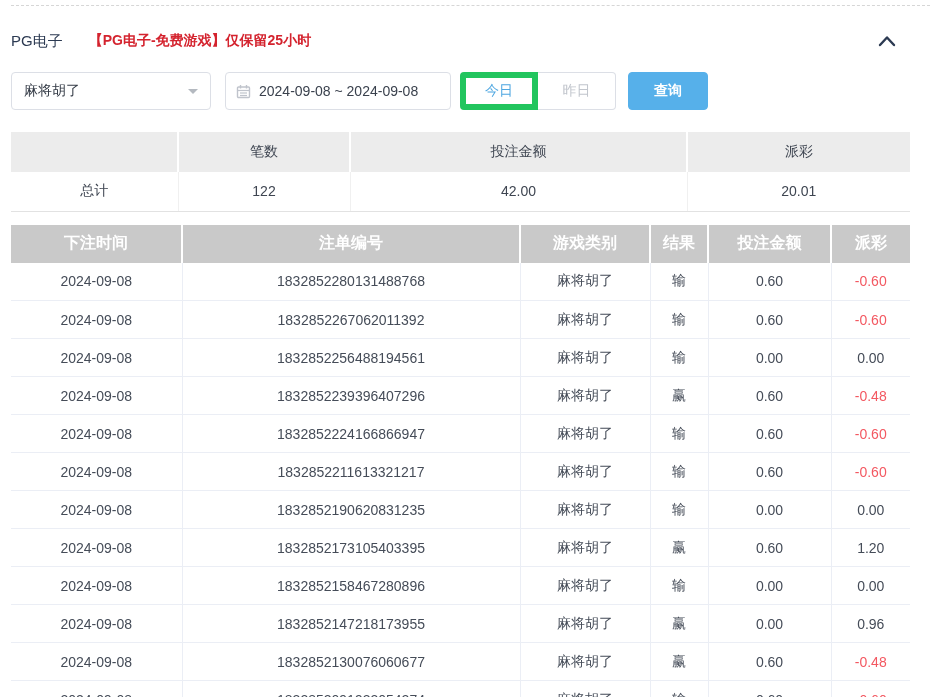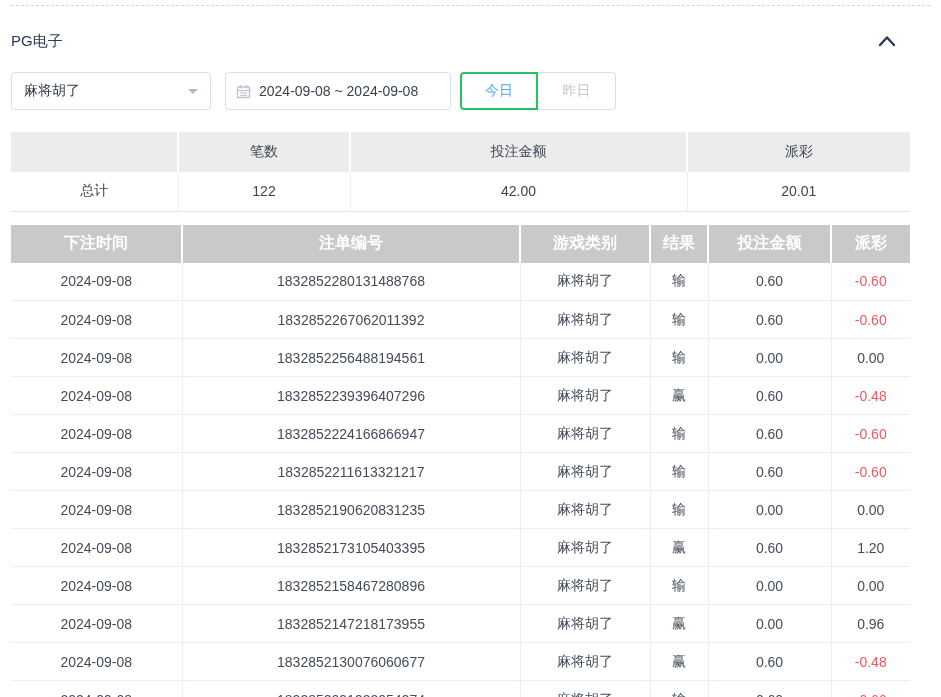--- a/index.html
+++ b/index.html
@@ -28,21 +28,21 @@
   }
   .date-box .date-text { font-size: 14px; color: #3a414d; margin-left: 8px; white-space: nowrap; }
 
   .btn-group { margin-left: 9px; display: flex; height: 38px; }
   .qbtn {
     width: 78px; height: 38px; background: #fff; border: 1px solid #dcdfe6; border-left-width: 0;
     font-size: 14px; color: #c2c6cd; cursor: pointer; font-family: inherit; padding: 0;
   }
   .qbtn:first-child { border-left-width: 1px; border-radius: 4px 0 0 4px; }
   .qbtn:last-child { border-radius: 0 4px 4px 0; }
-  .qbtn.active { border: 2px solid #22c55e; color: #4fa7e1; position: relative; z-index: 1; }
+  .qbtn.active { border: 6px solid #22c55e; color: #4fa7e1; position: relative; z-index: 1; }
   .query-btn {
     margin-left: 12px; width: 80px; height: 38px; background: #56b0ea; color: #fff;
     border: 1px solid #56b0ea; border-radius: 4px; font-size: 14px; font-weight: bold;
     cursor: pointer; font-family: inherit;
   }
 
   table { border-collapse: collapse; table-layout: fixed; width: 899px; }
   .summary-table { margin-top: 22px; }
   .summary-table th {
     background: #ececec; height: 40px; font-size: 14px; font-weight: 400; color: #3e4551;
@@ -69,20 +69,21 @@
   .records-table td.neg { color: #f35861; }
 </style>
 </head>
 <body>
 
 <div class="page">
   <div class="top-dash"></div>
 
   <div class="panel-head">
     <span class="panel-title">PG电子</span>
+    <span class="panel-notice">【PG电子-免费游戏】仅保留25小时</span>
     <span class="collapse-btn">
       <svg width="18" height="12" viewBox="0 0 18 12">
         <polyline points="2,10 9,2.5 16,10" fill="none" stroke="#2c3a52" stroke-width="2.4" stroke-linecap="round" stroke-linejoin="round"></polyline>
       </svg>
     </span>
   </div>
 
   <div class="filters">
     <div class="select-box">
       <span class="sel-text">麻将胡了</span>
@@ -96,20 +97,21 @@
         <line x1="1.5" y1="6.5" x2="13.5" y2="6.5" stroke="#c0c4cc" stroke-width="1.2"></line>
         <line x1="4" y1="9" x2="11" y2="9" stroke="#c0c4cc" stroke-width="1.2"></line>
         <line x1="4" y1="11.5" x2="11" y2="11.5" stroke="#c0c4cc" stroke-width="1.2"></line>
       </svg>
       <span class="date-text">2024-09-08 ~ 2024-09-08</span>
     </div>
     <div class="btn-group">
         <button class="qbtn active">今日</button>
         <button class="qbtn">昨日</button>
       </div>
+    <button class="query-btn">查询</button>
   </div>
 
   <table class="summary-table">
     <colgroup>
         <col style="width:167px">
         <col style="width:172px">
         <col style="width:337px">
         <col style="width:223px">
       </colgroup>
     <thead>

